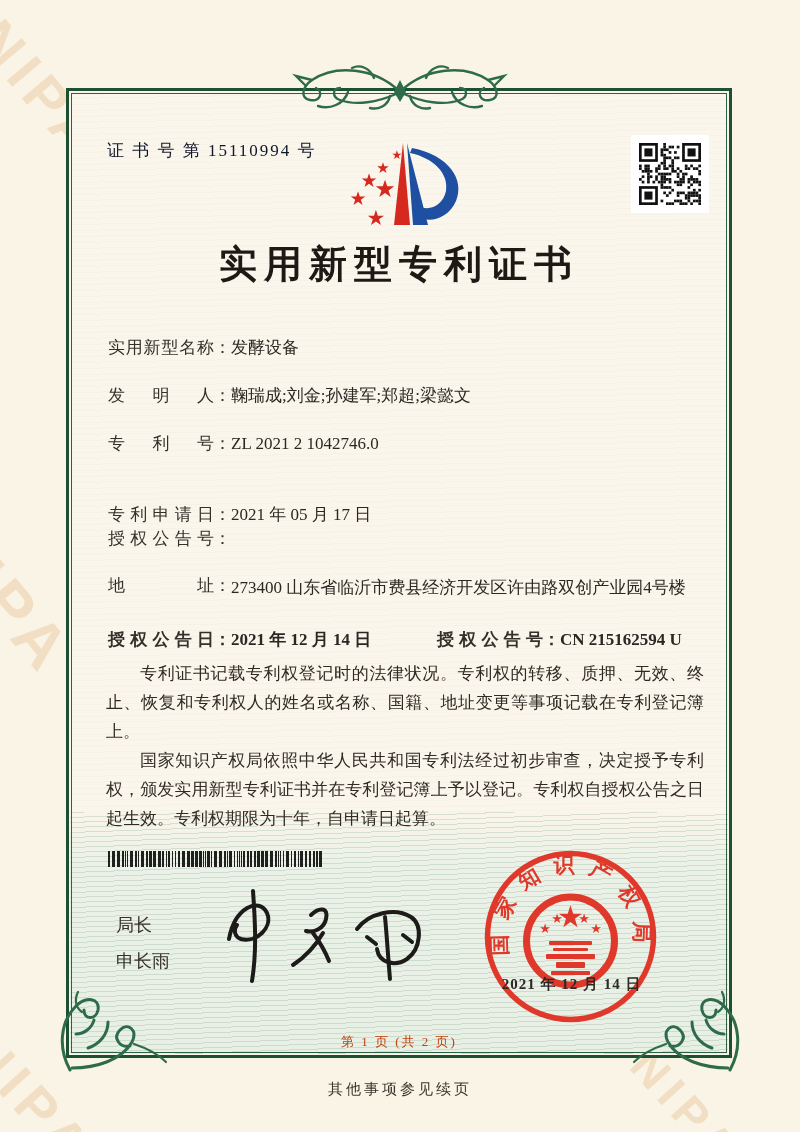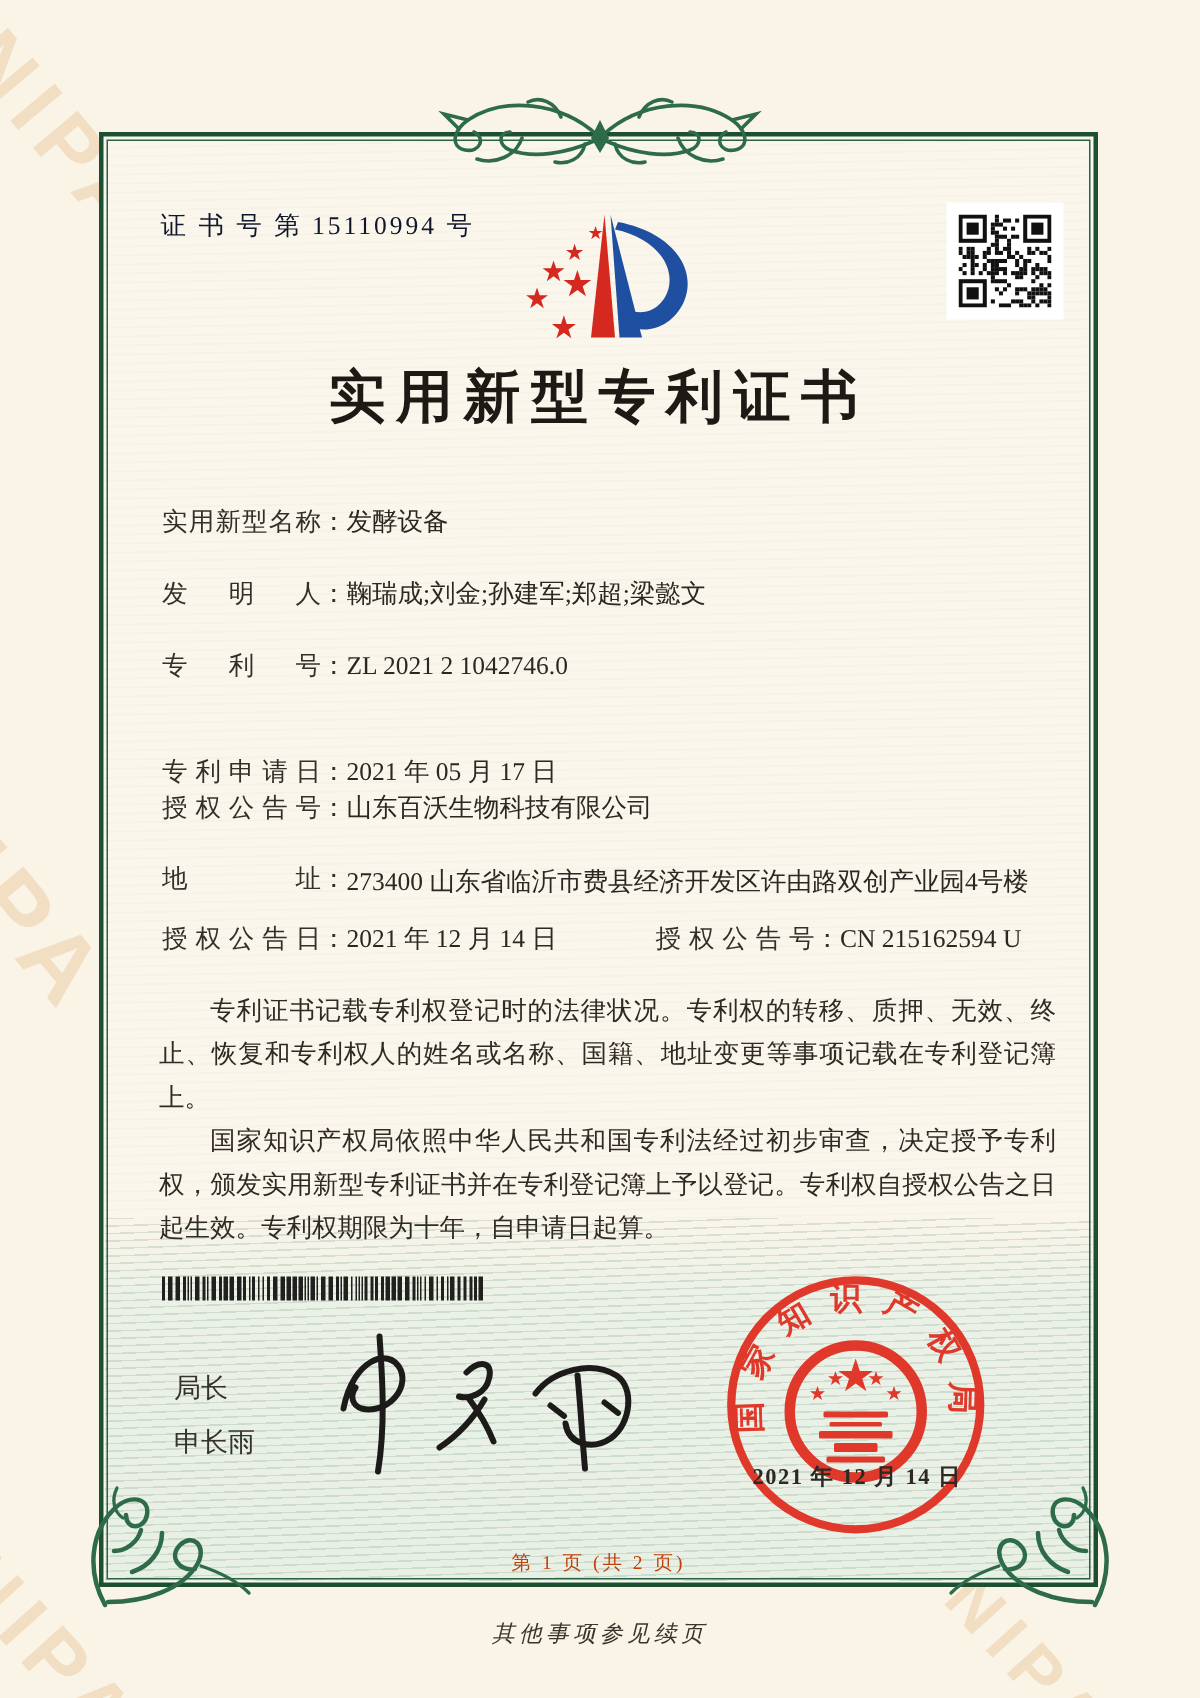--- a/index.html
+++ b/index.html
@@ -63,21 +63,21 @@
   .signer{position:absolute;left:47px;top:816px;font-size:18px;color:#35312b;line-height:36px;}
   .signature{position:absolute;left:138px;top:790px;}
   .seal{position:absolute;left:414px;top:758px;width:175px;height:175px;}
   .seal-date{
     position:absolute;left:410px;top:884px;width:185px;text-align:center;
     font-size:15px;letter-spacing:1px;color:#2c2925;font-weight:bold;
   }
   .page-info{position:absolute;left:0;top:942px;width:100%;text-align:center;font-size:13px;letter-spacing:2px;color:#c2410c;}
   .footer-note{
     position:absolute;left:0;top:1080px;width:100%;text-align:center;z-index:2;
-    font-size:15px;letter-spacing:3px;color:#3a342c;font-style:italic;
+    font-size:15px;letter-spacing:3px;color:#3a342c;
   }
   
   .orn{position:absolute;z-index:3;pointer-events:none;}
 </style>
 </head>
 <body>
 
 <div class="wm" style="left:-18px;top:-30px;font-size:56px;transform:rotate(50deg);">CNIPA</div>
 <div class="wm" style="left:404px;top:92px;font-size:38px;transform:rotate(45deg);opacity:.55;">CNIPA</div>
 <div class="wm" style="left:522px;top:296px;font-size:46px;transform:rotate(48deg);">CNIPA</div>
@@ -292,28 +292,27 @@
       <span class="fvalue">ZL 2021 2 1042746.0</span>
     </div>
     <div class="frow" style="top:143px;margin-top:24px;">
       <span class="flabel">专利申请日</span>
         <span class="fcolon">：</span>
       <span class="fvalue">2021 年 05 月 17 日</span>
     </div>
     <div class="frow" style="top:191px;">
       <span class="flabel">授权公告号</span>
         <span class="fcolon">：</span>
-      <span class="fvalue">山东百沃生物科技有限公司</span>
     </div>
     <div class="frow" style="top:238px;">
       <span class="flabel">地址</span>
         <span class="fcolon">：</span>
       <span class="fvalue addr-val">273400 山东省临沂市费县经济开发区许由路双创产业园4号楼</span>
     </div>
-    <div class="frow" style="top:278px;">
+    <div class="frow" style="top:292px;font-weight:bold;">
       <span class="flabel">授权公告日</span>
         <span class="fcolon">：</span>
       <span class="fvalue" style="width:178px;">2021 年 12 月 14 日</span>
       <span class="flabel" style="margin-left:28px;">授权公告号</span>
         <span class="fcolon">：</span>
       <span class="fvalue">CN 215162594 U</span>
     </div>
   </div>
 
   <div class="body-text">

